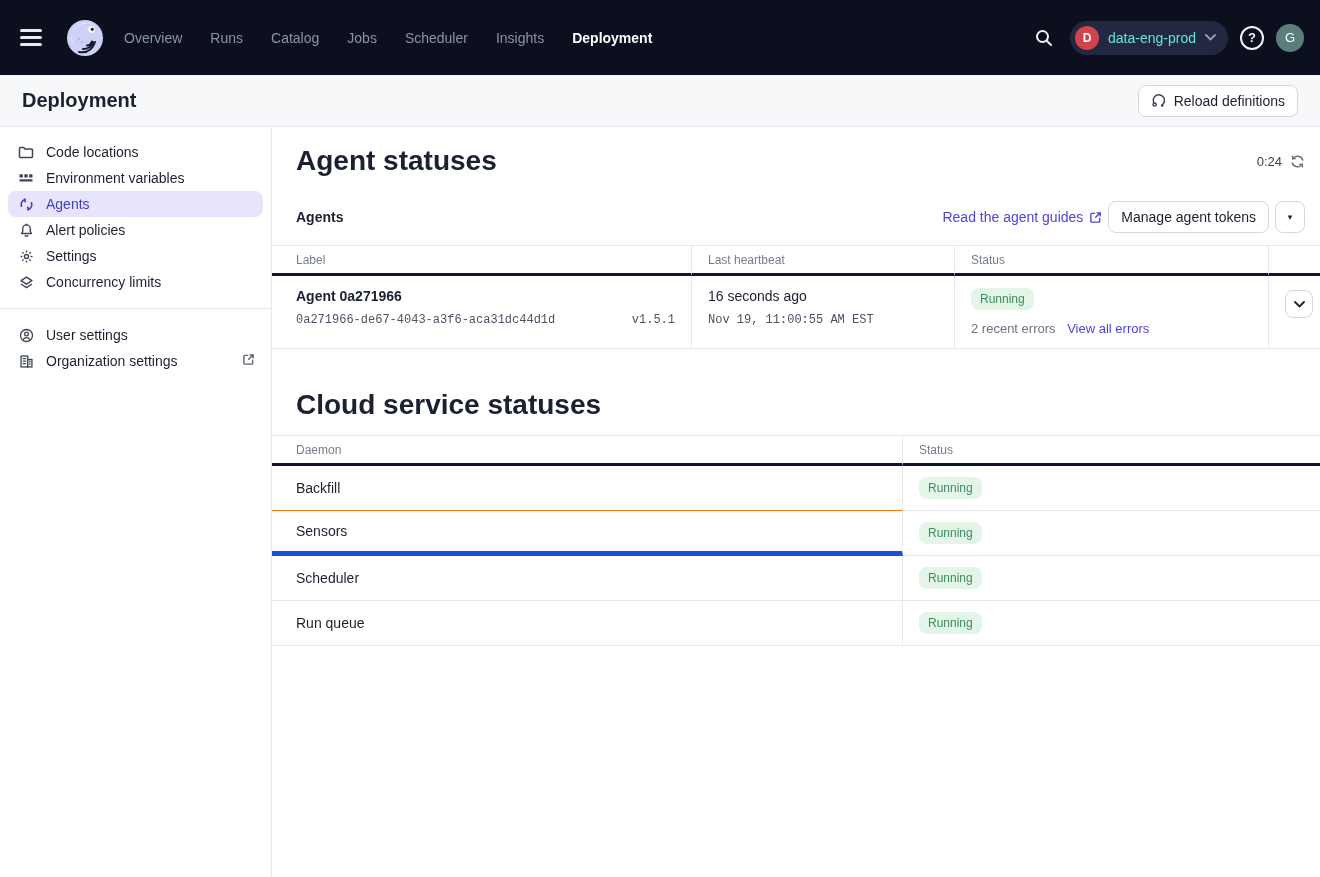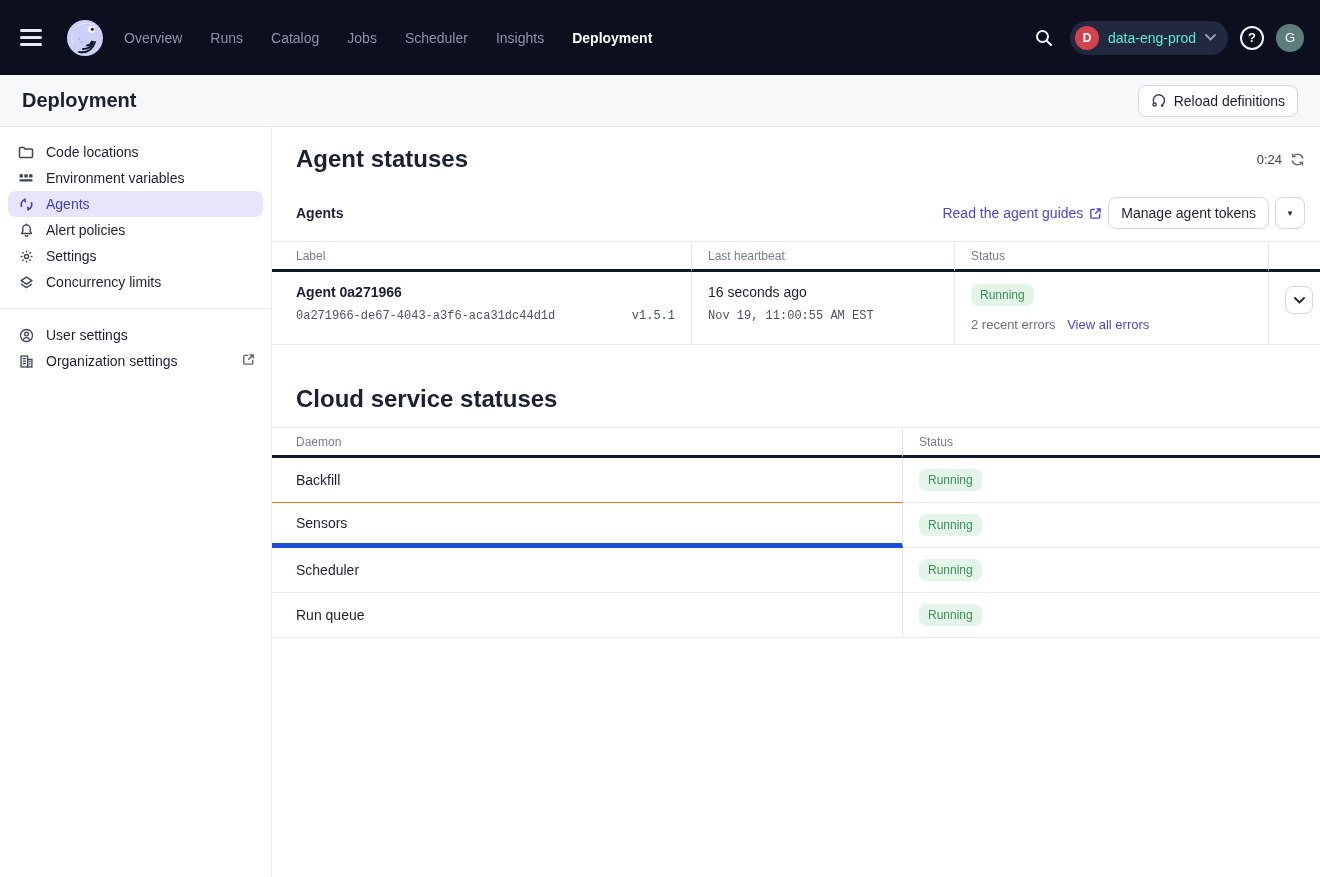--- a/index.html
+++ b/index.html
@@ -49,21 +49,21 @@
                       justify-content:center; }
   .side-item.active { background:#E7E4FB; color:#4340C0; }
   .side-item.active .sicon { color:#4340C0; }
   .side-item .grow { flex:1; }
   .side-item .ext { color:#5A6271; }
   .side-divider { border:none; border-top:1px solid #E7E9ED; margin:13px 0; }
 
   main { flex:1; background:#fff; }
 
   .section-head { display:flex; align-items:center; justify-content:space-between; padding:18px 24px 0 24px; }
-  .h-large { font-size:24px; font-weight:700; color:#1B2130; }
+  .h-large { font-size:28px; font-weight:700; color:#1B2130; }
   .countdown { display:flex; align-items:center; gap:8px; font-size:13px; color:#3A4150; }
   .countdown svg { color:#6A7280; cursor:pointer; }
 
   .agents-head { display:flex; align-items:center; justify-content:space-between; padding:24px 24px 12px 24px; }
   .h-small { font-size:14px; font-weight:700; color:#1B2130; }
   .agents-controls { display:flex; align-items:center; gap:6px; }
   .link { color:#4F43DD; font-size:14px; text-decoration:none; display:inline-flex; align-items:center; gap:6px; cursor:pointer; }
   .caret-btn { width:30px; height:32px; background:#fff; border:1px solid #D4D8DF; border-radius:8px;
                font-size:9px; color:#1B2130; cursor:pointer; }
 

